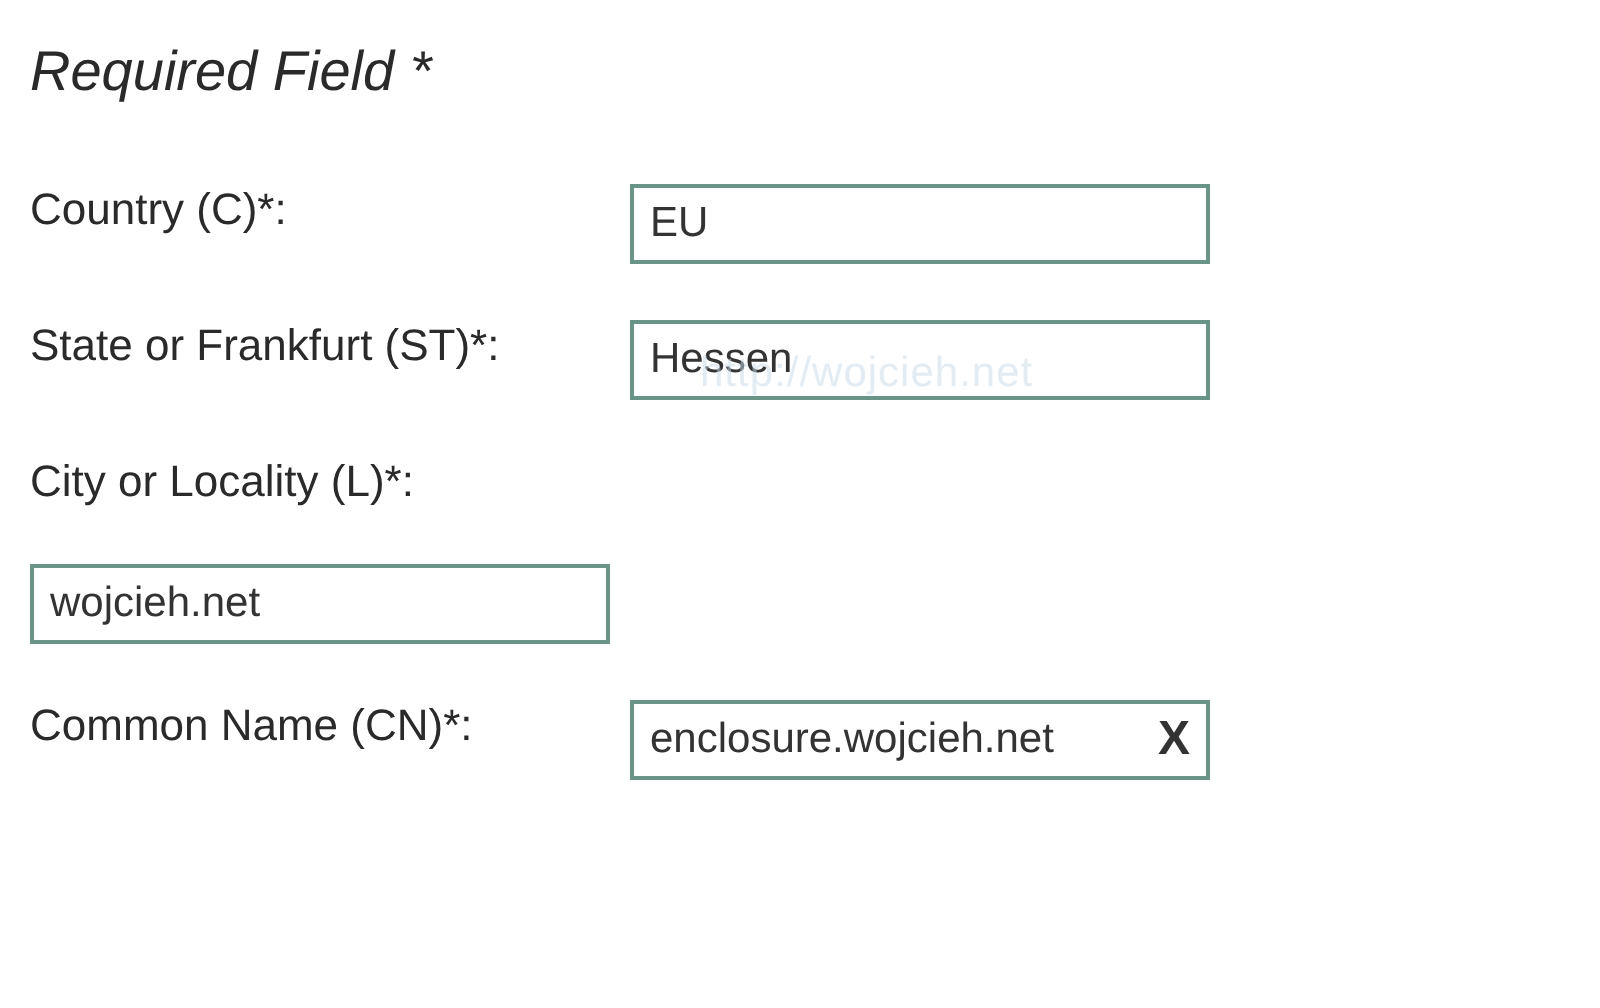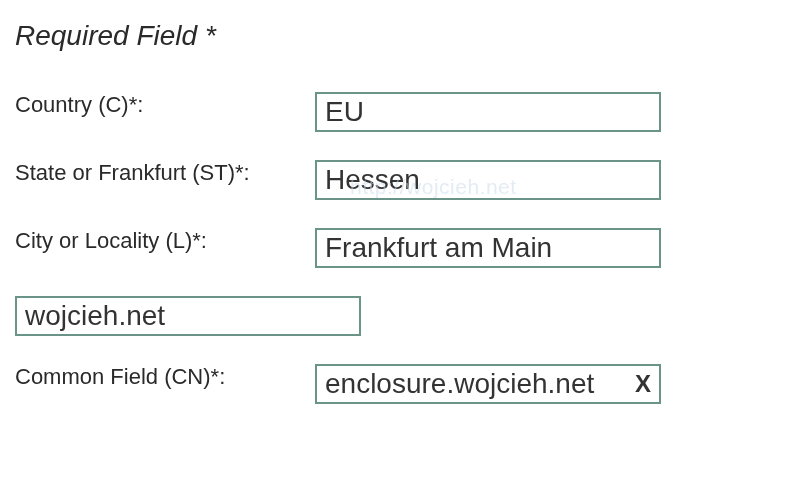--- a/index.html
+++ b/index.html
@@ -26,24 +26,24 @@
       align-items: flex-start;
       margin-bottom: 28px;
     }
     .form-label {
       width: 300px;
       font-size: 22px;
       color: #2a2a2a;
       flex-shrink: 0;
     }
     .form-input {
-      width: 346px;
+      width: 290px;
       height: 40px;
       border: 2px solid #6a9488;
-      font-size: 28px;
+      font-size: 21px;
       padding: 4px 8px;
       font-family: Arial, Helvetica, sans-serif;
       color: #333;
       background: #fff;
     }
     .input-wrapper {
       position: relative;
       display: inline-block;
     }
     .clear-icon {
@@ -80,26 +80,25 @@
   <input type="text" class="form-input" value="EU" style="">
 </div>
 
 <div class="form-row">
   <label class="form-label">State or Frankfurt (ST)*:</label>
   <input type="text" class="form-input" value="Hessen" style="">
 </div>
 
 <div class="form-row">
   <label class="form-label">City or Locality (L)*:</label>
-  <input type="text" class="form-input" value="Frankfurt am Main" style="">
 </div>
 
 <div class="form-row">
   <input type="text" class="form-input" value="wojcieh.net" style="">
 </div>
 
 <div class="form-row">
-  <label class="form-label">Common Field (CN)*:</label>
+  <label class="form-label">Common Name (CN)*:</label>
   <div class="input-wrapper">
     <input type="text" class="form-input" style="padding-right: 16px;" value="enclosure.wojcieh.net">
     <span class="clear-icon">X</span>
   </div>
 </div>
 
 </body></html>

